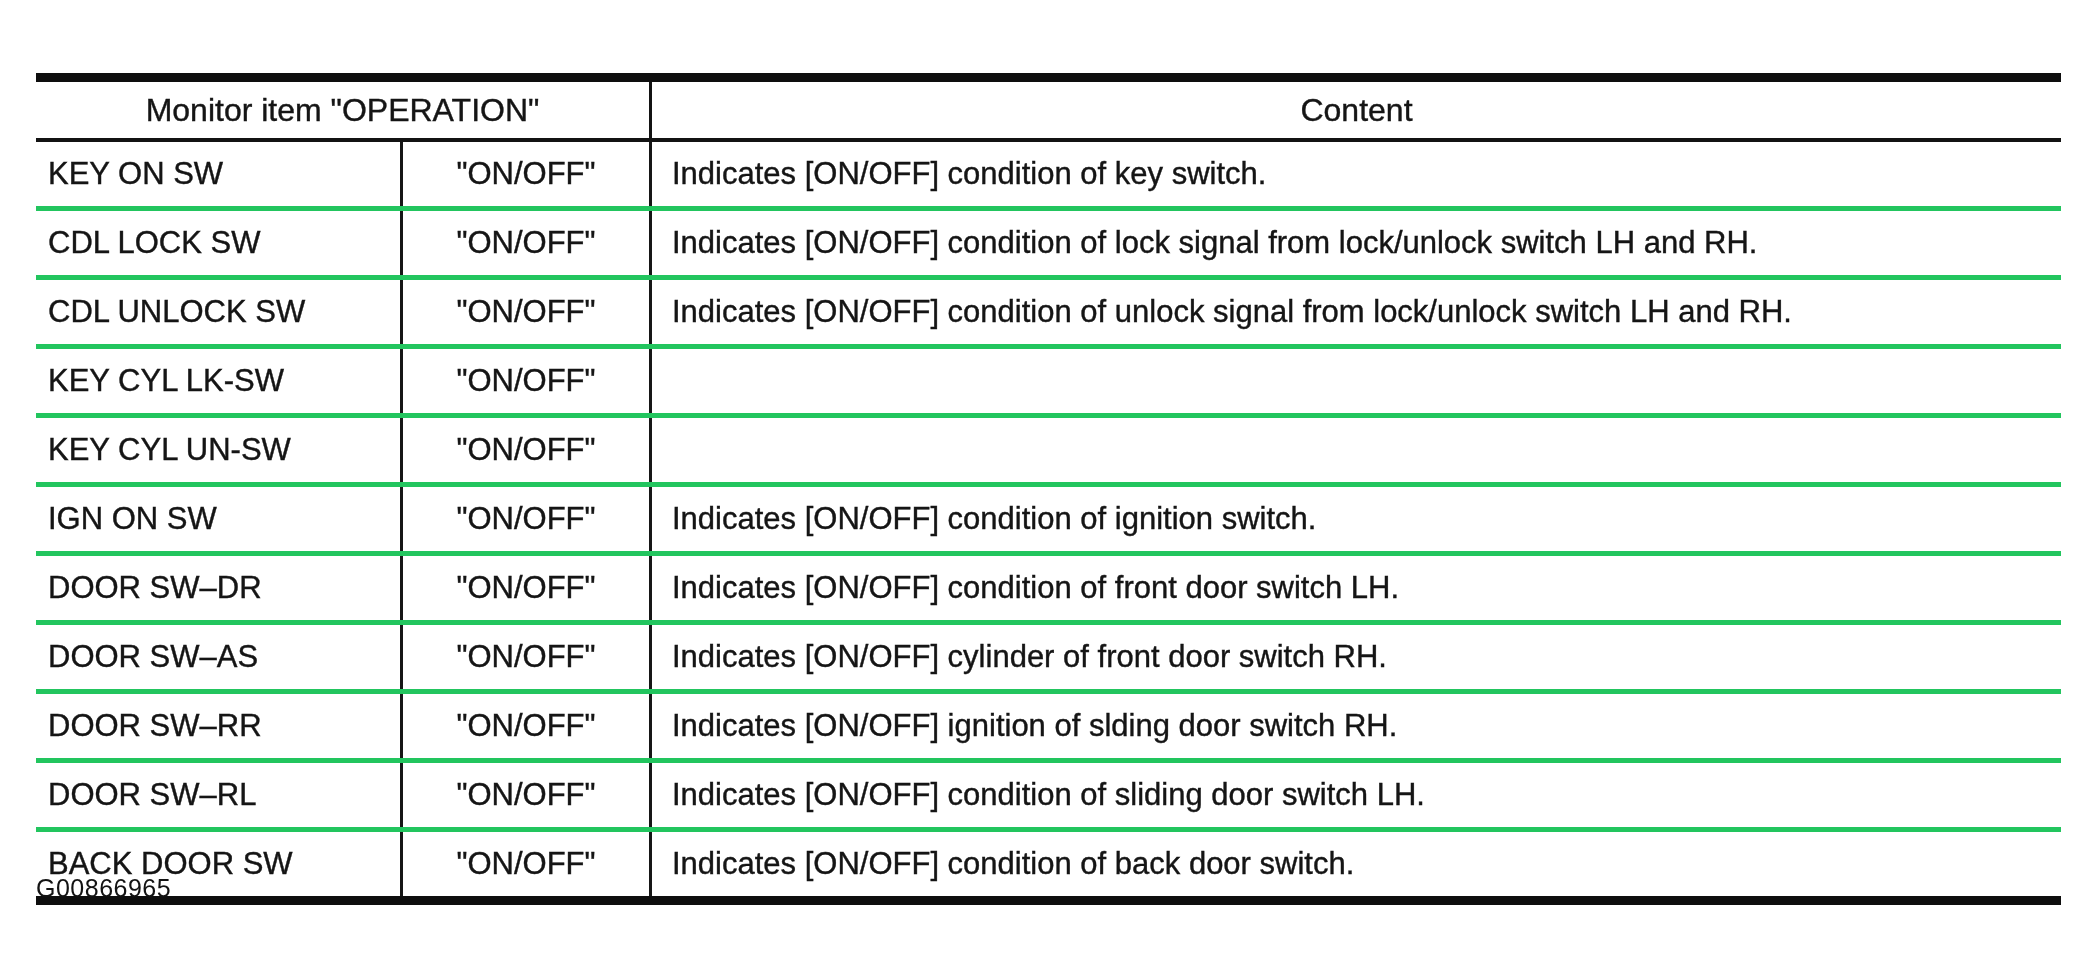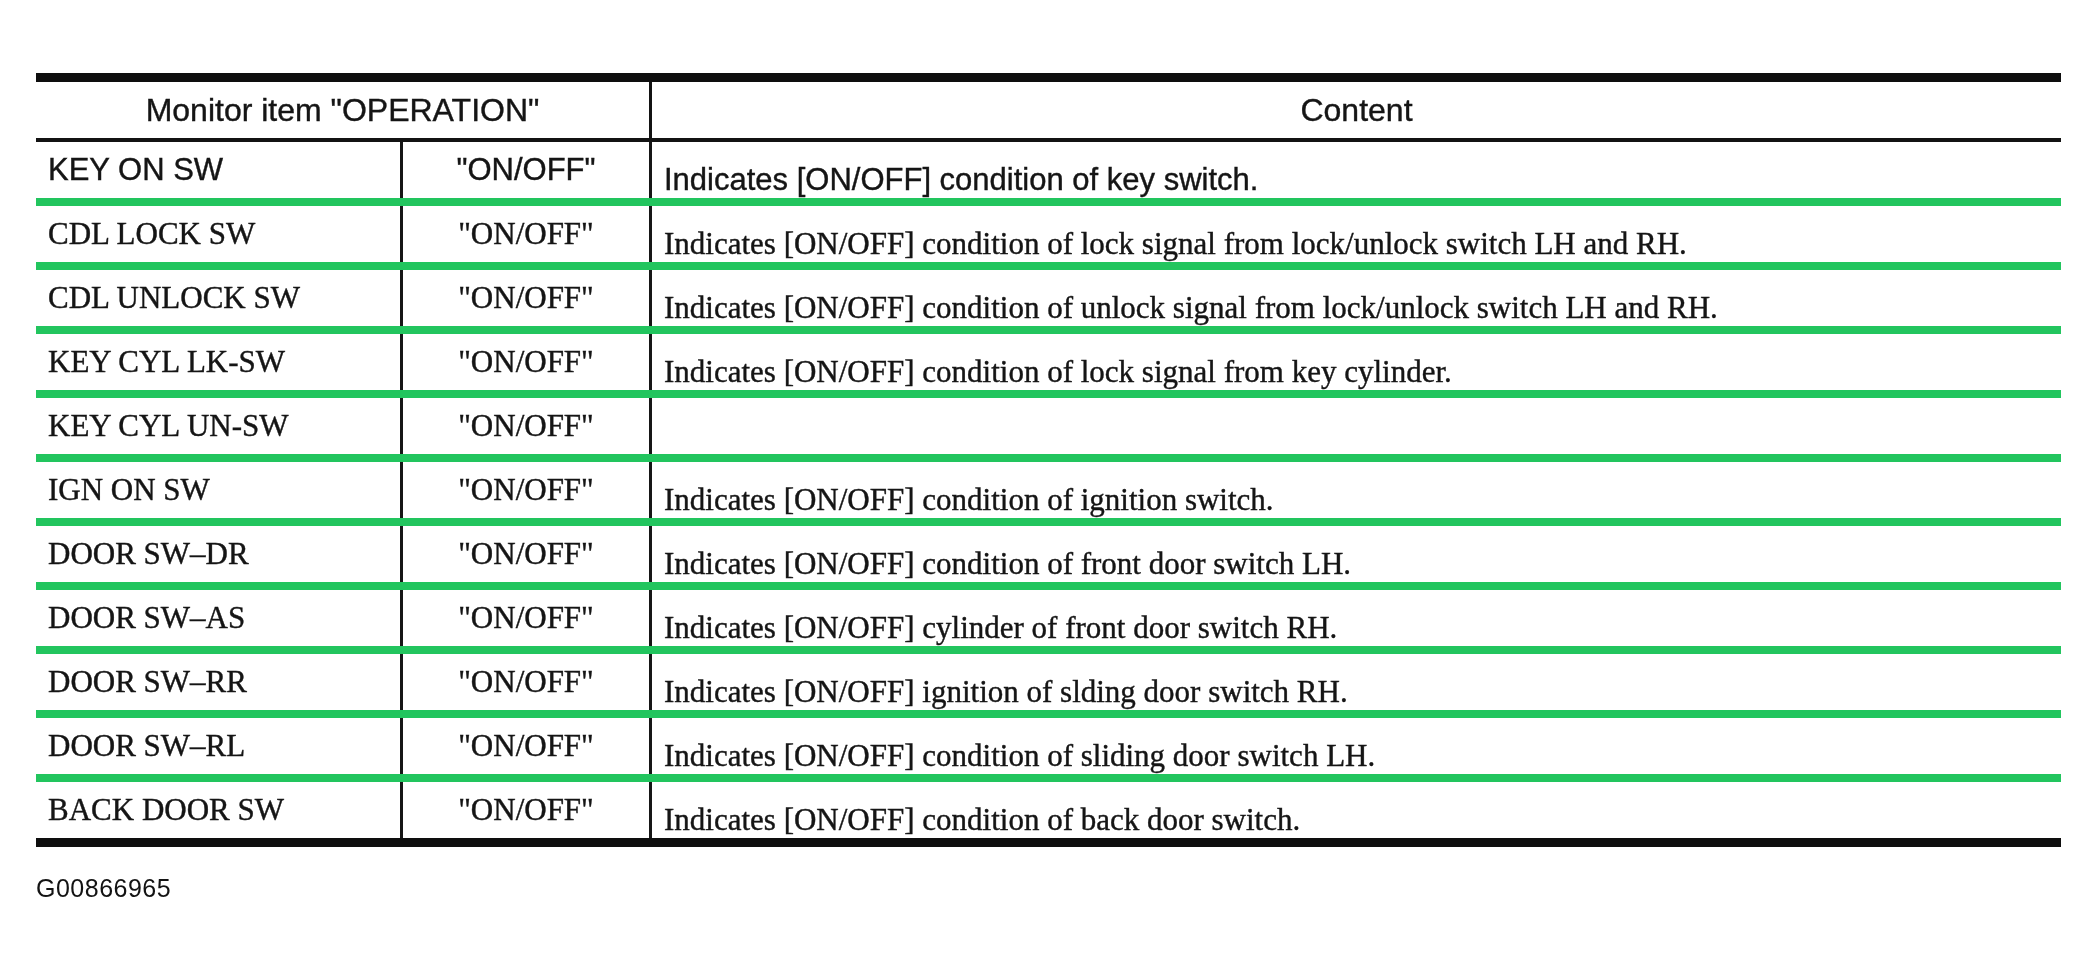--- a/index.html
+++ b/index.html
@@ -38,44 +38,42 @@
     justify-content: center;
     font-size: 32px;
     white-space: nowrap;
   }
   .th-left {
     border-right: 3px solid #131313;
   }
   .tbody .tr {
     display: grid;
     grid-template-columns: 367px 249px 1fr;
-    height: 56px;
+    height: 64px;
   }
   .tbody .tr + .tr {
-    border-top: 8px solid #22c55e;
-    font-family: Liberation Serif, serif;
+    border-top: 5px solid #22c55e;
   }
   .td {
     display: flex;
     align-items: center;
     font-size: 31px;
     white-space: nowrap;
     overflow: hidden;
   }
   .col-item {
     padding-left: 12px;
     border-right: 3px solid #161616;
   }
   .col-op {
     justify-content: center;
     border-right: 3px solid #161616;
   }
   .col-content {
-    padding-left: 12px;
-    align-items: flex-end;
+    padding-left: 20px;
   }
   .figure-id {
     position: absolute;
     left: 36px;
     top: 874px;
     font-size: 25px;
     font-weight: 400;
     letter-spacing: 0.5px;
     color: #131313;
   }
@@ -133,23 +131,20 @@
     </div>
   </div>
 
   <div class="tr">
     <div class="td col-item">
       <span>KEY CYL LK-SW</span>
     </div>
     <div class="td col-op">
       <span>"ON/OFF"</span>
     </div>
-    <div class="td col-content">
-      <span>Indicates [ON/OFF] condition of lock signal from key cylinder.</span>
-    </div>
   </div>
 
   <div class="tr">
     <div class="td col-item">
       <span>KEY CYL UN-SW</span>
     </div>
     <div class="td col-op">
       <span>"ON/OFF"</span>
     </div>
   </div>

